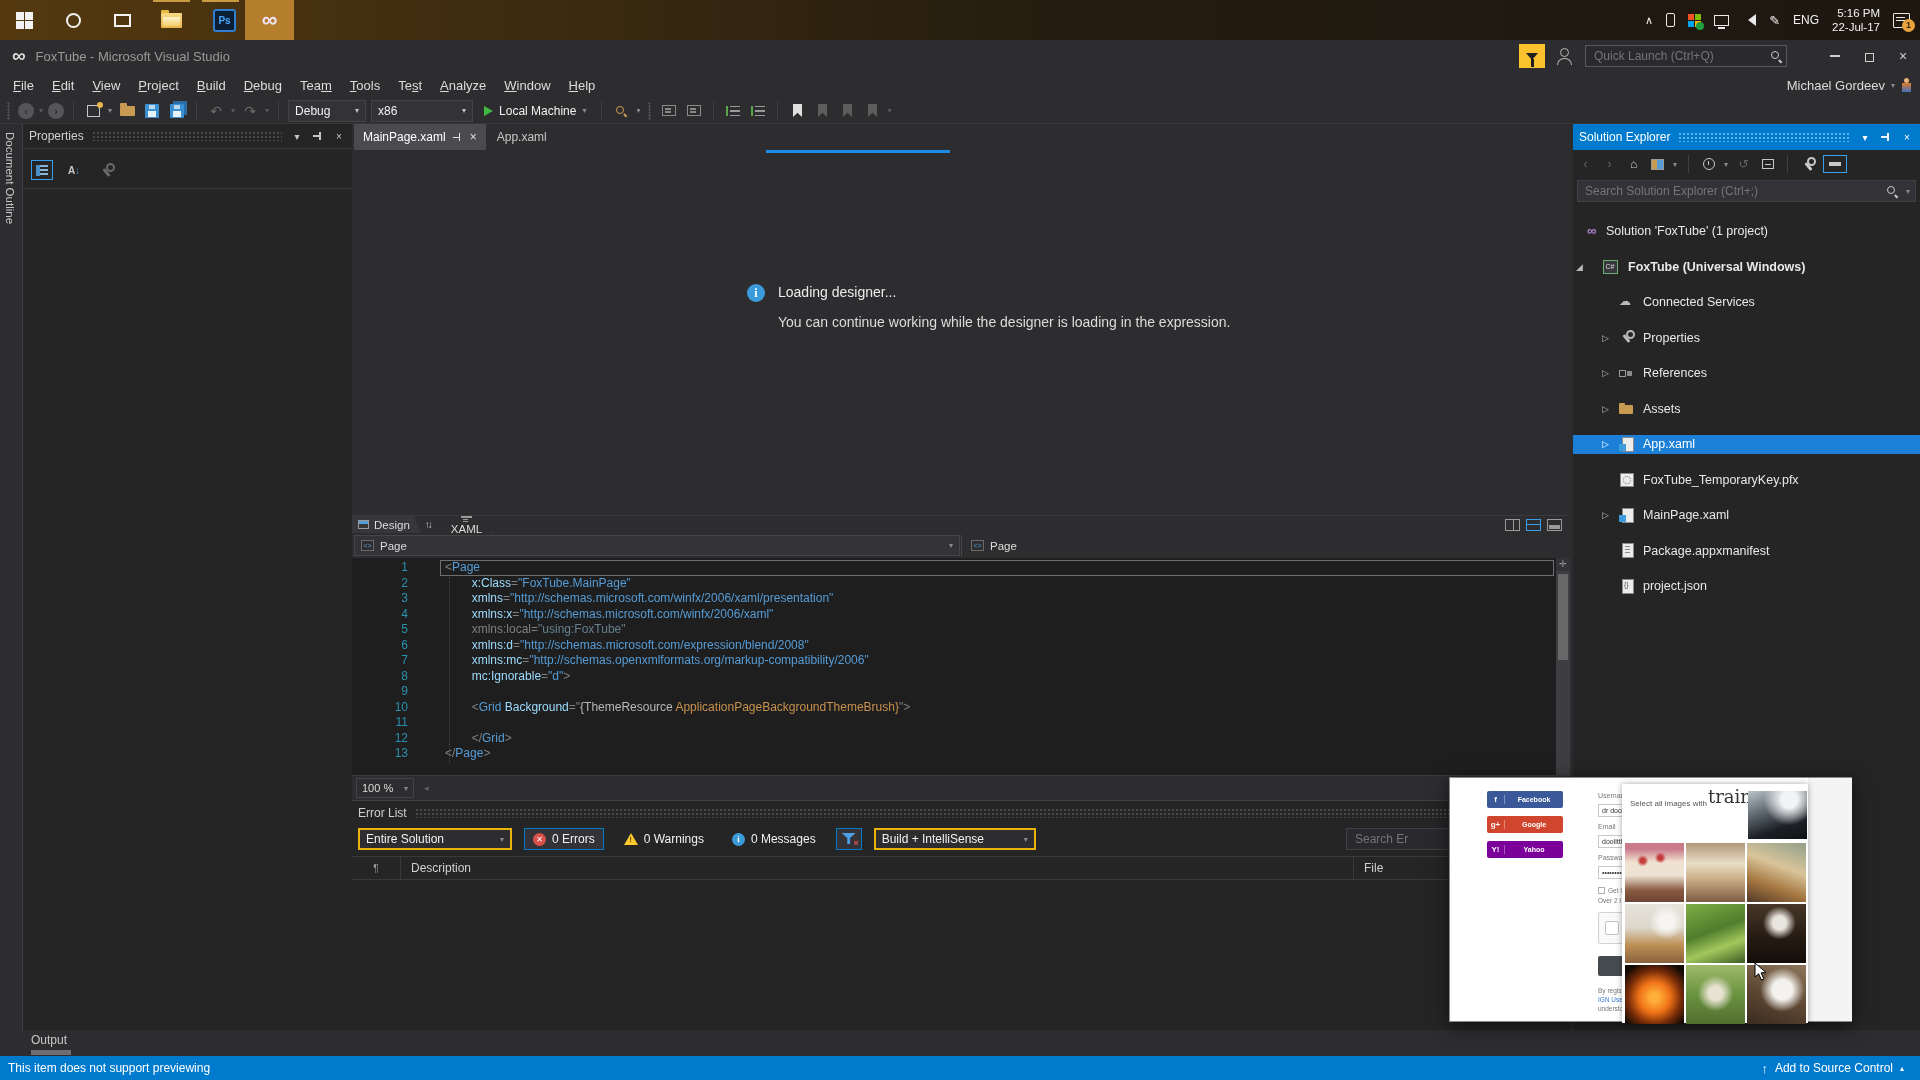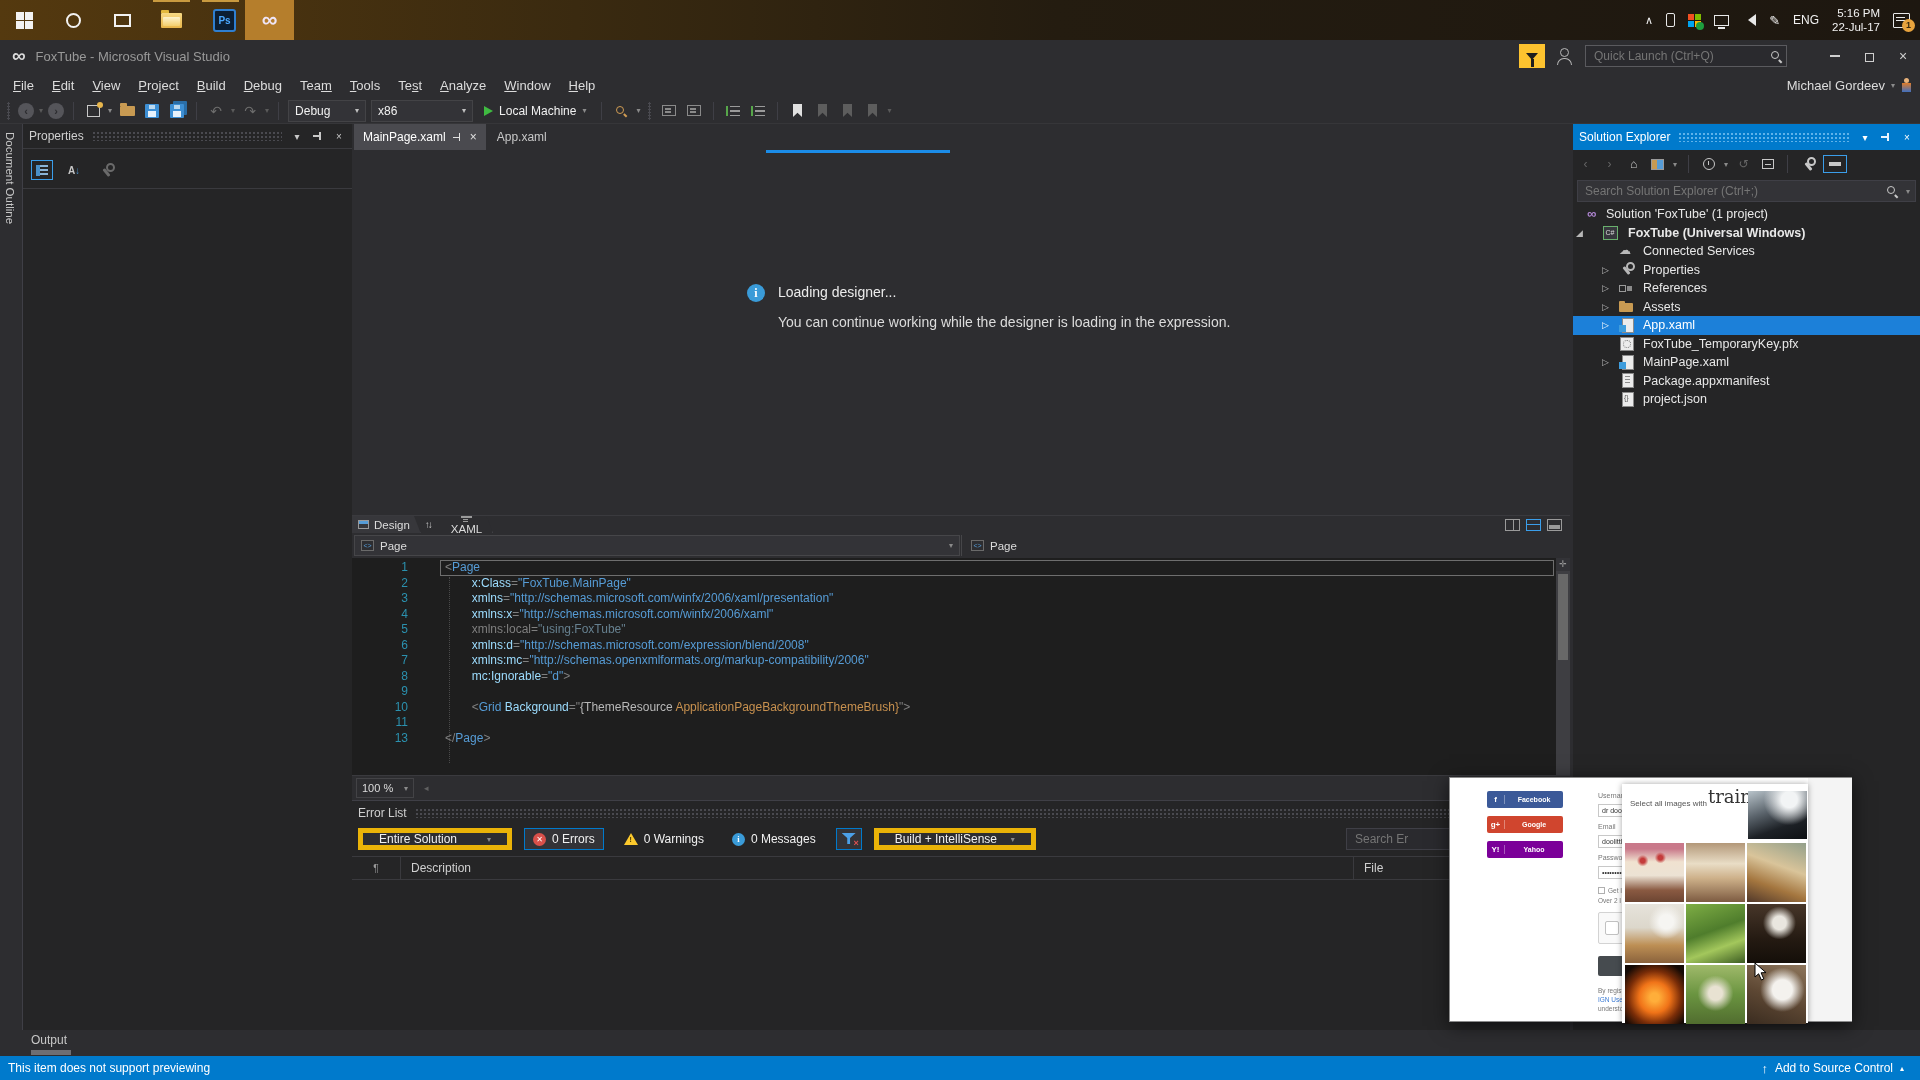--- a/index.html
+++ b/index.html
@@ -172,21 +172,21 @@
   .vscroll .thumb{position:absolute;left:2px;right:2px;top:16px;height:86px;background:#686868;}
   .codefooter{position:absolute;left:0;top:651px;width:100%;height:25px;background:#2d2d30;display:flex;align-items:center;border-top:1px solid #3a3a3e;}
   .zoom-combo{margin-left:4px;width:58px;height:18px;border:1px solid #434346;color:#dcdcdc;font-size:11px;display:flex;align-items:center;padding:9px 5px;gap:4px;}
   .hsarrow{color:#606060;font-size:9px;margin-left:10px;}
 
   
   #errorlist{position:absolute;left:352px;top:800px;width:1218px;height:230px;background:#252526;border-top:1px solid #3f3f46;}
   .el-title{height:24px;display:flex;align-items:center;gap:8px;padding:0 6px;color:#d0d0d0;font-size:12px;}
   .el-title .grip-dots{flex:1;}
   .el-toolbar{height:28px;display:flex;align-items:center;gap:12px;padding:0 6px;}
-  .el-combo{width:154px;height:22px;background:#2d2d30;border:5px solid #eab308;color:#f1f1f1;font-size:12px;display:flex;align-items:center;padding:0 16px;}
+  .el-combo{width:154px;height:22px;background:#2d2d30;border:2px solid #eab308;color:#f1f1f1;font-size:12px;display:flex;align-items:center;padding:0 6px;}
   .el-combo.w160{width:162px;}
   .el-btn{height:22px;display:flex;align-items:center;gap:6px;padding:0 8px;color:#f1f1f1;font-size:12px;}
   .el-btn.sel{border:1px solid #007acc;background:#333337;}
   .err-ico{width:13px;height:13px;border-radius:50%;background:#d8504a;color:#fff;font-size:8px;font-weight:bold;display:flex;align-items:center;justify-content:center;}
   .warn-ico{position:relative;width:0;height:0;border-left:7px solid transparent;border-right:7px solid transparent;border-bottom:12px solid #fcc92c;}
   .warn-ico::after{content:"!";position:absolute;left:-1.5px;top:2px;color:#5a4500;font-size:8px;font-weight:bold;}
   .msg-ico{width:13px;height:13px;border-radius:50%;background:#3a9bd8;color:#fff;font-size:8.5px;font-weight:bold;font-family:"Liberation Serif",serif;display:flex;align-items:center;justify-content:center;}
   .filter-ico{position:relative;width:14px;height:12px;}
   .filter-ico::before{content:"";position:absolute;left:0;top:0;width:14px;height:11px;background:#4ba0e8;clip-path:polygon(0 0,100% 0,60% 45%,60% 100%,40% 100%,40% 45%);}
   .filter-ico::after{content:"×";position:absolute;right:-3px;bottom:-3px;color:#e05252;font-size:9px;font-weight:bold;}
@@ -213,21 +213,21 @@
   .clockf{width:12px;height:12px;border:1.5px solid #c8c8c8;border-radius:50%;position:relative;}
   .clockf::after{content:"";position:absolute;left:4px;top:2px;width:1.5px;height:4px;background:#c8c8c8;box-shadow:1.5px 3px 0 -0.5px #c8c8c8;}
   .collap{width:12px;height:10px;border:1px solid #c8c8c8;position:relative;}
   .collap::after{content:"";position:absolute;left:2px;top:3.5px;width:6px;height:1.5px;background:#c8c8c8;}
   .showall{width:12px;height:4px;background:#c8c8c8;box-shadow:0 6px 0 -2px #8a8a8a;}
   .se-search{position:relative;margin:2px 4px;}
   .se-search input{width:339px;height:22px;background:#333337;border:1px solid #3f3f46;color:#808080;font-size:12px;padding:0 34px 0 7px;outline:none;}
   .se-search .mag{position:absolute;right:18px;top:5px;color:#c8c8c8;}
   .se-search .tcaret{position:absolute;right:6px;top:7px;}
   #sol-tree{position:absolute;left:0;top:81px;width:100%;}
-  .trow{position:relative;height:18.5px;display:flex;align-items:center;color:#e8e8e8;font-size:12.5px;}
+  .trow{position:relative;height:18.5px;display:flex;align-items:center;color:#e8e8e8;font-size:12.5px;margin-top:17px;}
   .trow.selected{background:#1c80d9;color:#fff;}
   .trow .exp{position:absolute;font-size:9px;color:#b8b8b8;}
   .trow.selected .exp{color:#fff;}
   .trow .lbl{position:absolute;white-space:nowrap;}
   .trow .lbl.bold{font-weight:bold;}
   .ic{position:absolute;width:16px;height:15px;display:inline-block;}
   .ic-solution::before{content:"∞";position:absolute;left:0;top:-1px;color:#b187d5;font-weight:bold;font-size:13px;}
   .ic-csharp-project{width:15px;height:14px;border:1px solid #69b06d;background:#37373d;}
   .ic-csharp-project::before{content:"C#";position:absolute;left:1.5px;top:2.5px;font-size:7px;color:#ddd;}
   .ic-connected-services::before{content:"☁";position:absolute;left:0;top:-1px;color:#b9b9b9;font-size:12px;}
@@ -553,20 +553,21 @@
           <div class="code-line"><span class="ln">2</span><span class="lc" style="padding-left: 4ch;"><span class="tk-a">x:Class</span><span class="tk-d">=</span><span class="tk-v">"FoxTube.MainPage"</span></span></div>
           <div class="code-line"><span class="ln">3</span><span class="lc" style="padding-left: 4ch;"><span class="tk-a">xmlns</span><span class="tk-d">=</span><span class="tk-v">"http://schemas.microsoft.com/winfx/2006/xaml/presentation"</span></span></div>
           <div class="code-line"><span class="ln">4</span><span class="lc" style="padding-left: 4ch;"><span class="tk-a">xmlns:x</span><span class="tk-d">=</span><span class="tk-v">"http://schemas.microsoft.com/winfx/2006/xaml"</span></span></div>
           <div class="code-line"><span class="ln">5</span><span class="lc" style="padding-left: 4ch;"><span class="tk-g">xmlns:local</span><span class="tk-d">=</span><span class="tk-gv">"using:FoxTube"</span></span></div>
           <div class="code-line"><span class="ln">6</span><span class="lc" style="padding-left: 4ch;"><span class="tk-a">xmlns:d</span><span class="tk-d">=</span><span class="tk-v">"http://schemas.microsoft.com/expression/blend/2008"</span></span></div>
           <div class="code-line"><span class="ln">7</span><span class="lc" style="padding-left: 4ch;"><span class="tk-a">xmlns:mc</span><span class="tk-d">=</span><span class="tk-v">"http://schemas.openxmlformats.org/markup-compatibility/2006"</span></span></div>
           <div class="code-line"><span class="ln">8</span><span class="lc" style="padding-left: 4ch;"><span class="tk-a">mc:Ignorable</span><span class="tk-d">=</span><span class="tk-v">"d"</span><span class="tk-d">&gt;</span></span></div>
           <div class="code-line"><span class="ln">9</span><span class="lc" style="padding-left: 0ch;"></span></div>
           <div class="code-line"><span class="ln">10</span><span class="lc" style="padding-left: 4ch;"><span class="tk-d">&lt;</span><span class="tk-t">Grid</span><span class=""> </span><span class="tk-a">Background</span><span class="tk-d">="</span><span class="tk-x">{ThemeResource </span><span class="tk-r">ApplicationPageBackgroundThemeBrush}</span><span class="tk-d">"&gt;</span></span></div>
           <div class="code-line"><span class="ln">11</span><span class="lc" style="padding-left: 0ch;"></span></div>
+          <div class="code-line"><span class="ln">12</span><span class="lc" style="padding-left: 4ch;"><span class="tk-d">&lt;/</span><span class="tk-t">Grid</span><span class="tk-d">&gt;</span></span></div>
           <div class="code-line"><span class="ln">13</span><span class="lc" style="padding-left: 0ch;"><span class="tk-d">&lt;/</span><span class="tk-t">Page</span><span class="tk-d">&gt;</span></span></div>
         </div>
     </div>
     <div class="vscroll">
       <div class="sgrip">✛</div>
       <div class="thumb"></div>
     </div>
 
     <div class="codefooter">
       <span class="zoom-combo">

